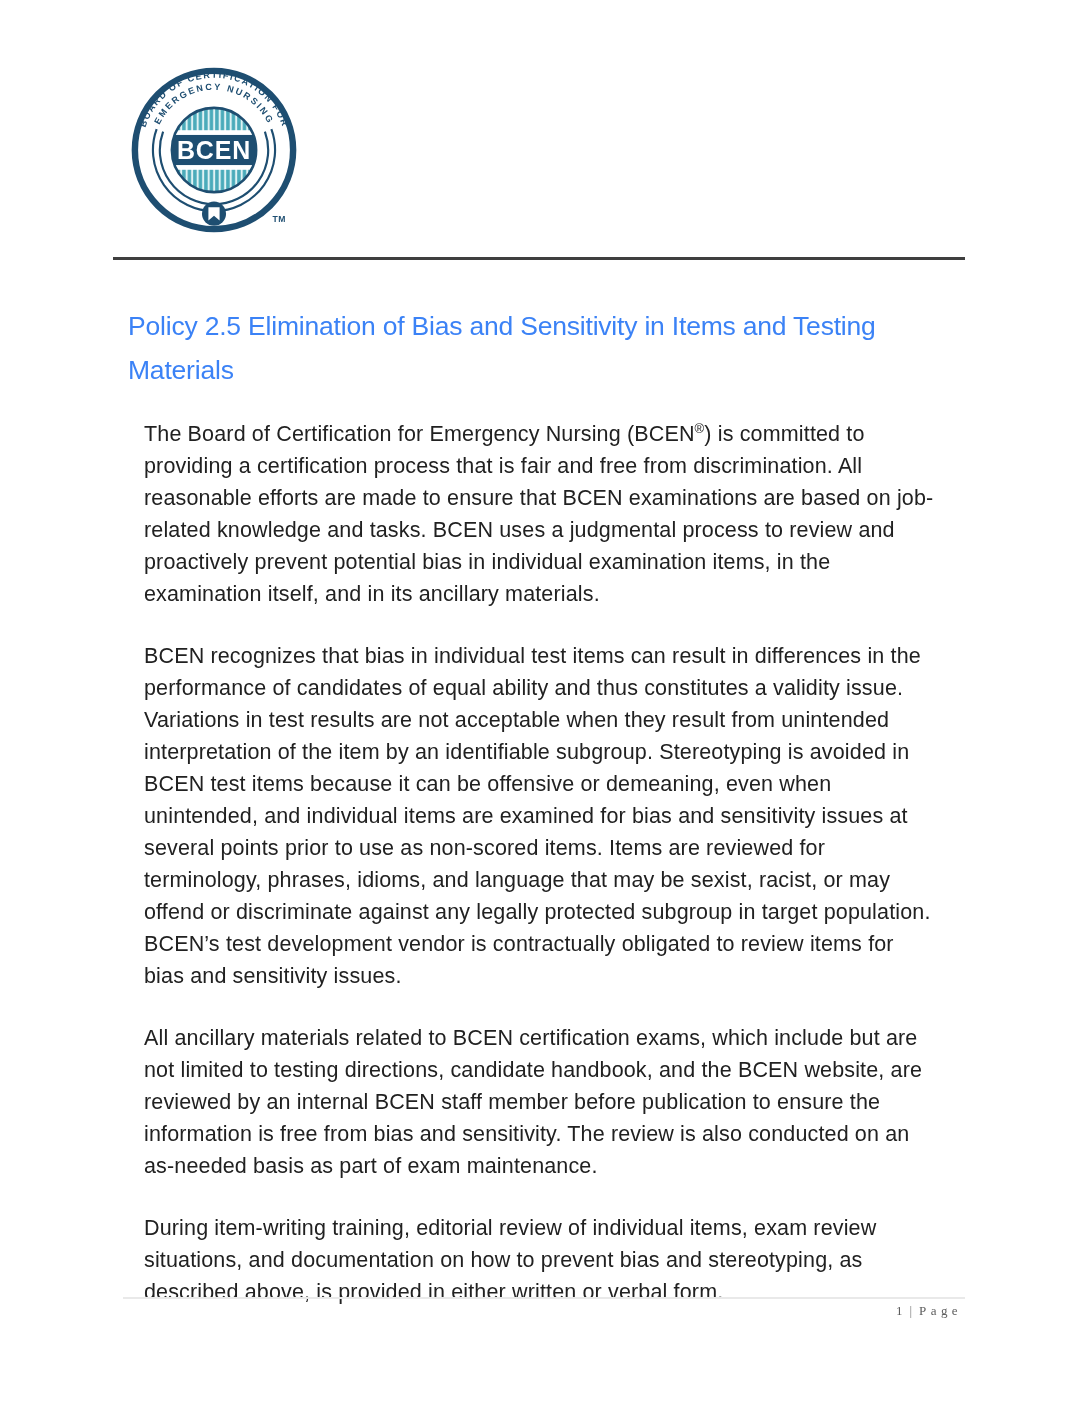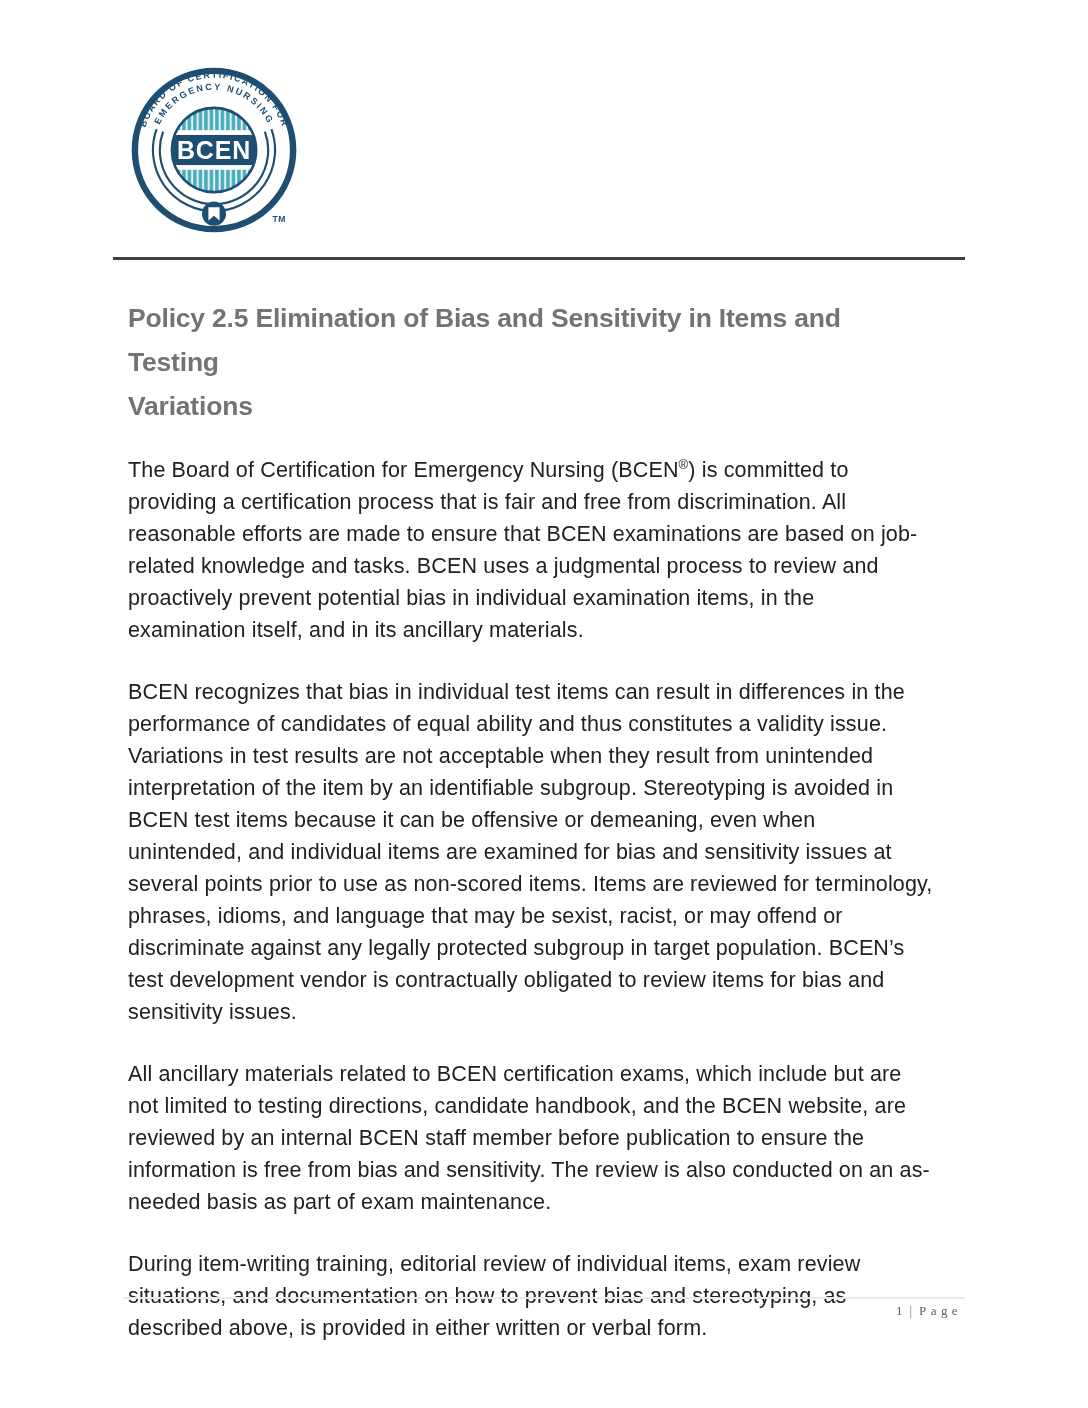--- a/index.html
+++ b/index.html
@@ -28,29 +28,29 @@
     height: 3px;
     background: #3f3f3f;
   }
   .content {
     position: absolute;
     left: 128px;
     top: 288px;
     width: 806px;
   }
   .doc-title {
-    margin: 8px 0 26px 0;
+    margin: 16px 0 26px 0;
     font-size: 26.5px;
-    font-weight: 700;
+    font-weight: 400;
     line-height: 44px;
-    color: #737373;
+    color: #3b82f6;
     letter-spacing: -0.2px;
   }
   .body-text {
-    margin: 0 0 30px 0;
+    margin: 0 0 30px 16px;
     font-size: 21.5px;
     font-weight: 400;
     line-height: 32px;
     color: #212121;
     letter-spacing: 0.15px;
   }
   .reg-mark {
     font-size: 13px;
     line-height: 0;
     vertical-align: super;
@@ -118,21 +118,21 @@
     <path d="M 93.5 166.5 h 13 v 15.5 l -6.5 -5.5 l -6.5 5.5 z" fill="#FFFFFF"></path>
 
     <text x="168" y="184" font-size="10" font-weight="bold" fill="#1E4E71" letter-spacing="0.5">TM</text>
   </svg>
 
   <div class="rule-top"></div>
 
   <div class="content">
     <h1 class="doc-title">
       <div>Policy 2.5 Elimination of Bias and Sensitivity in Items and Testing</div>
-      <div>Variations</div>
+      <div>Materials</div>
     </h1>
 
     <p class="body-text"><span>The Board of Certification for Emergency Nursing (BCEN</span><sup class="reg-mark">®</sup><span>) is committed to providing a certification process that is fair and free from discrimination. All reasonable efforts are made to ensure that BCEN examinations are based on job-related knowledge and tasks. BCEN uses a judgmental process to review and proactively prevent potential bias in individual examination items, in the examination itself, and in its ancillary materials.</span></p>
 
     <p class="body-text">BCEN recognizes that bias in individual test items can result in differences in the performance of candidates of equal ability and thus constitutes a validity issue. Variations in test results are not acceptable when they result from unintended interpretation of the item by an identifiable subgroup. Stereotyping is avoided in BCEN test items because it can be offensive or demeaning, even when unintended, and individual items are examined for bias and sensitivity issues at several points prior to use as non-scored items. Items are reviewed for terminology, phrases, idioms, and language that may be sexist, racist, or may offend or discriminate against any legally protected subgroup in target population.  BCEN’s test development vendor is contractually obligated to review items for bias and sensitivity issues.</p>
 
     <p class="body-text">All ancillary materials related to BCEN certification exams, which include but are not limited to testing directions, candidate handbook, and the BCEN website, are reviewed by an internal BCEN staff member before publication to ensure the information is free from bias and sensitivity.  The review is also conducted on an as-needed basis as part of exam maintenance.</p>
 
     <p class="body-text">During item-writing training, editorial review of individual items, exam review situations, and documentation on how to prevent bias and stereotyping, as described above, is provided in either written or verbal form.</p>
   </div>

